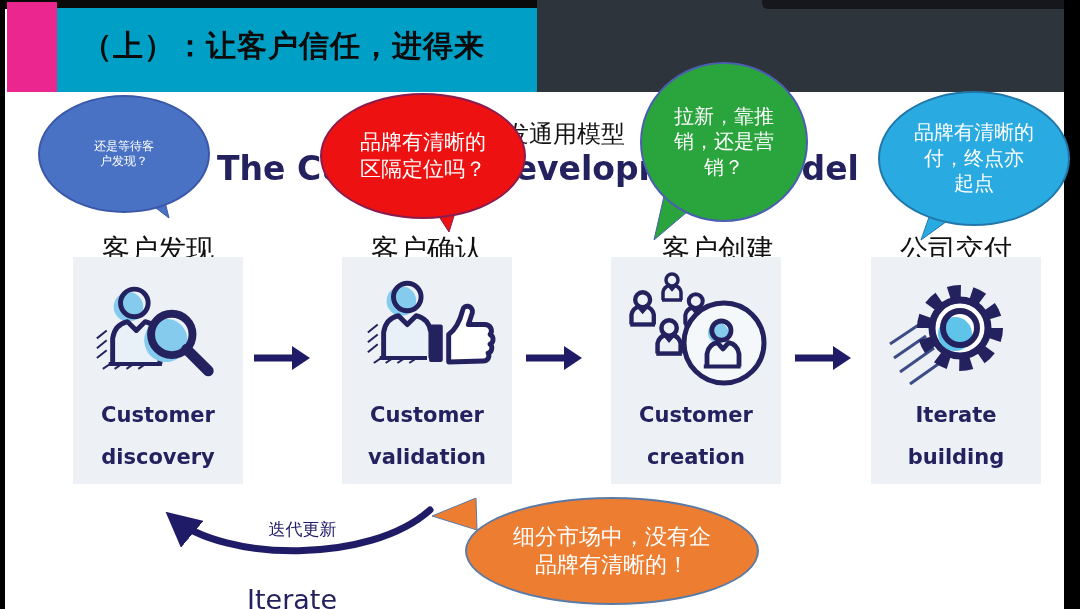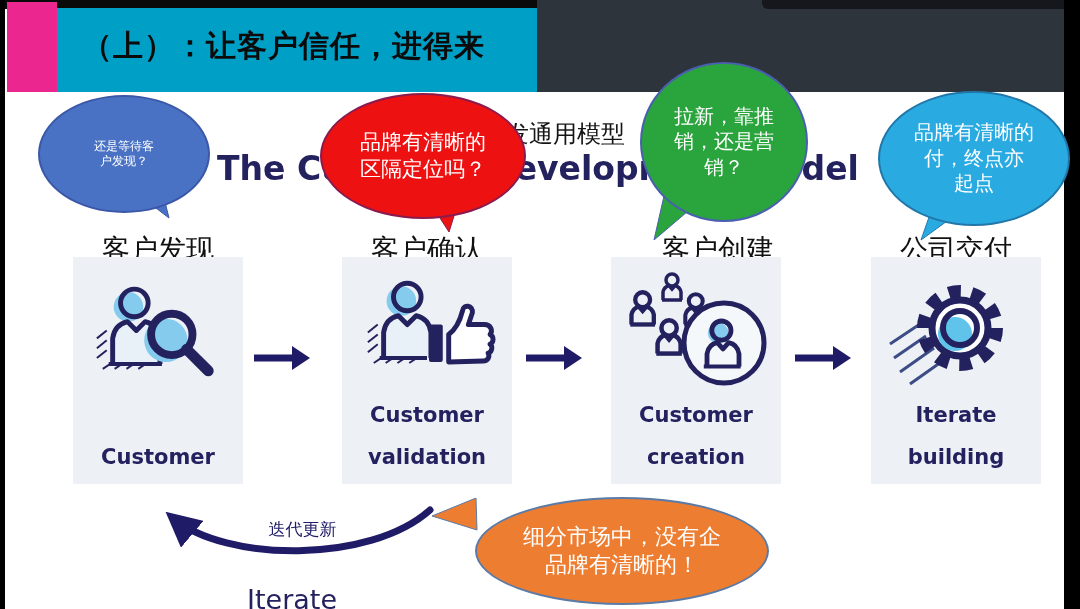--- a/index.html
+++ b/index.html
@@ -29,21 +29,21 @@
   .flow-arrow{position:absolute;top:345px;}
   .bubble{position:absolute;border-radius:50%;display:flex;flex-direction:column;align-items:center;
        justify-content:center;color:#fff;text-align:center;z-index:6;
        font-family:"Liberation Serif","DejaVu Serif",serif;line-height:1.28;}
   .bubble span{display:block;}
   .tail{position:absolute;z-index:6;}
   .b-blue{left:38px;top:95px;width:168px;height:114px;background:#4a72c4;border:2px solid #3a57a8;font-size:12px;}
   .b-red{left:320px;top:93px;width:202px;height:122px;background:#ee1111;border:2px solid #8a1b4e;font-size:21px;}
   .b-green{left:640px;top:62px;width:164px;height:156px;background:#2aa43c;border:2px solid #4a5fb0;font-size:20px;}
   .b-lblue{left:878px;top:91px;width:188px;height:131px;background:#29abe2;border:2px solid #2277aa;font-size:20px;}
-  .b-orange{left:475px;top:497px;width:290px;height:104px;background:#ed7d31;border:2px solid #5b7ba6;font-size:22px;}
+  .b-orange{left:465px;top:497px;width:290px;height:104px;background:#ed7d31;border:2px solid #5b7ba6;font-size:22px;}
   .iter-cn{position:absolute;left:235px;top:518px;width:135px;text-align:center;color:#1f1b66;
        font-family:"Liberation Serif","DejaVu Serif",serif;font-size:17px;}
   .iter-en{position:absolute;left:222px;top:572px;width:140px;text-align:center;color:#24215f;
        font-family:"DejaVu Sans","Liberation Sans",sans-serif;font-size:27px;font-weight:500;margin-top:12px;}
 </style>
 </head>
 <body>
 
 <div class="slide">
 
@@ -75,20 +75,21 @@
       <path d="M24 92 V66 q2-14 15-17 l9 9 9-9 q13 3 15 17 v26 z" fill="#e9f1f8" stroke="none"></path>
       <circle cx="46" cy="30" r="14" fill="none" stroke="#24215f" stroke-width="5"></circle>
       <path d="M24 92 V66 q2-14 15-17 l9 9 9-9 q13 3 15 17 v26" fill="none" stroke="#24215f" stroke-width="5" stroke-linejoin="round"></path>
       <line x1="20" y1="92" x2="74" y2="92" stroke="#24215f" stroke-width="4"></line>
       <circle cx="78" cy="68" r="22" fill="#85cbed"></circle>
       <circle cx="84" cy="62" r="21" fill="none" stroke="#24215f" stroke-width="8"></circle>
       <line x1="99" y1="77" x2="121" y2="99" stroke="#24215f" stroke-width="11" stroke-linecap="round"></line>
     </svg>
     <div class="stage-en">
       <span>Customer</span>
+      <span>discovery</span>
     </div>
   </div>
 
   <div class="stage-label" style="left:342px;">客户确认</div>
   <div class="stage-box" style="left:342px;">
     <svg class="stage-icon" width="138" height="118" viewBox="0 0 140 115">
       <g stroke="#24215f" stroke-width="2">
         <line x1="20" y1="52" x2="10" y2="60"></line>
           <line x1="20" y1="62" x2="10" y2="70"></line>
           <line x1="20" y1="72" x2="10" y2="80"></line>

